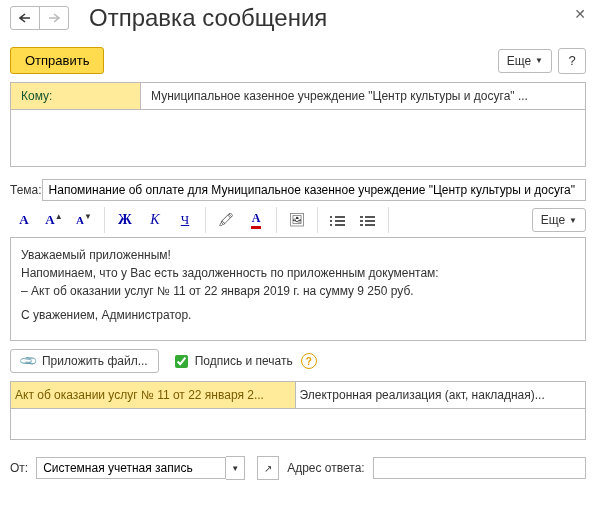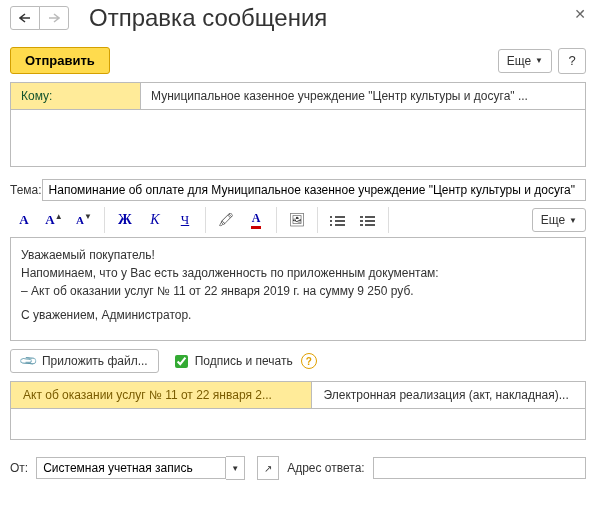--- a/index.html
+++ b/index.html
@@ -6,21 +6,21 @@
 .window{width:596px;height:512px;position:relative;box-sizing:border-box}
 .titlebar{display:flex;align-items:center;padding:4px 10px 6px 10px;border-bottom:1px solid #ccc0}
 .nav-btns{display:flex;gap:0;margin-right:20px}
 .nav-btn{width:28px;height:22px;border:1px solid #bbb;background:#fff;display:flex;align-items:center;justify-content:center;cursor:pointer}
 .nav-btn:first-child{border-radius:3px 0 0 3px}
 .nav-btn:last-child{border-radius:0 3px 3px 0;margin-left:-1px}
 .nav-btn svg{width:12px;height:10px}
 .title{font-size:24px;color:#333}
 .close-x{position:absolute;top:6px;right:10px;font-size:14px;color:#666;cursor:pointer}
 .toolbar1{display:flex;align-items:center;padding:8px 10px;gap:6px}
-.send-btn{background:#ffdb4d;border:1px solid #d4a000;border-radius:3px;padding:5px 14px;font-size:13px;font-weight:bold;cursor:pointer}
+.send-btn{background:#ffdb4d;border:1px solid #d4a000;border-radius:3px;padding:5px 14px;font-size:13px;font-weight:normal;cursor:pointer}
 .spacer{flex:1}
 .more-btn{border:1px solid #bbb;background:#fff;border-radius:3px;padding:4px 8px;display:flex;align-items:center;gap:4px;cursor:pointer;font-size:12px}
 .help-btn{border:1px solid #bbb;background:#fff;border-radius:3px;width:26px;height:24px;display:flex;align-items:center;justify-content:center;cursor:pointer;font-size:13px}
 .to-block{margin:0 10px}
 .to-row{display:flex;border:1px solid #bbb}
 .to-label{background:#ffeb99;padding:6px 10px;width:130px;box-sizing:border-box;border-right:1px solid #bbb;color:#14532d}
 .to-value{padding:6px 10px;flex:1;white-space:nowrap;overflow:hidden;text-overflow:ellipsis}
 .to-empty{height:56px;border:1px solid #bbb;border-top:none}
 .subject-row{display:flex;align-items:center;margin:12px 10px 6px 10px;gap:0}
 .subject-row label{color:#333}
@@ -34,21 +34,21 @@
 .fmt-btn .u{color:#00a;text-decoration:underline;font-size:13px}
 .sz{font-weight:bold;font-size:13px}
 .sz-sup{font-size:8px;position:relative;top:-4px}
 .editor{margin:2px 10px;border:1px solid #bbb;padding:8px 10px;height:86px;font-size:12px;line-height:1.5;overflow:hidden}
 .attach-row{display:flex;align-items:center;margin:8px 10px;gap:12px}
 .attach-btn{border:1px solid #bbb;background:#fff;border-radius:3px;padding:4px 10px;display:flex;align-items:center;gap:6px;cursor:pointer;font-size:12px}
 .sig-check{display:flex;align-items:center;gap:4px}
 .sig-check input{accent-color:#3a3}
 .q-mark{color:#e0a000;font-weight:bold;border:1px solid #e0a000;border-radius:50%;width:14px;height:14px;display:inline-flex;align-items:center;justify-content:center;font-size:10px;margin-left:4px}
 .docs-row{display:flex;margin:0 10px;border:1px solid #bbb}
-.doc-cell{padding:6px 12px;white-space:nowrap;overflow:hidden;text-overflow:ellipsis}
+.doc-cell{padding:6px 4px;white-space:nowrap;overflow:hidden;text-overflow:ellipsis}
 .doc-cell.sel{background:#ffeb99;width:48%;border-right:1px solid #bbb;color:#7a5c00}
 .doc-cell.norm{flex:1}
 .docs-empty{height:30px;border:1px solid #bbb;border-top:none;margin:0 10px}
 .from-row{display:flex;align-items:center;margin:16px 10px 0 10px;gap:8px}
 .from-row label{}
 .from-select{display:flex;align-items:center}
 .from-select input{border:1px solid #bbb;padding:4px 6px;width:190px;height:22px;box-sizing:border-box;font-size:12px}
 .sel-btn{border:1px solid #bbb;border-left:none;width:18px;height:22px;display:flex;align-items:center;justify-content:center;background:#fff;cursor:pointer}
 .ext-btn{border:1px solid #bbb;width:20px;height:22px;margin-left:4px;display:flex;align-items:center;justify-content:center;background:#fff;cursor:pointer}
 .reply-input{border:1px solid #bbb;padding:4px 6px;flex:1;height:22px;box-sizing:border-box}
@@ -159,21 +159,21 @@
         </div>
   </div>
   <div class="spacer"></div>
   <div class="more-btn">
         <span>Еще</span>
         <span class="dropdown-caret">▼</span>
       </div>
 </div>
 
 <div class="editor">
-  <div>Уважаемый покупатель!</div>
+  <div>Уважаемый приложенным!</div>
   <div>Напоминаем, что у Вас есть задолженность по приложенным документам:</div>
   <div> – Акт об оказании услуг № 11 от 22 января 2019 г. на сумму 9 250 руб.</div>
   <div style="height:6px"></div>
   <div>С уважением, Администратор.</div>
 </div>
 
 <div class="attach-row">
   <div class="attach-btn">
         <span class="clip-icon">📎</span>
         <span>Приложить файл...</span>

